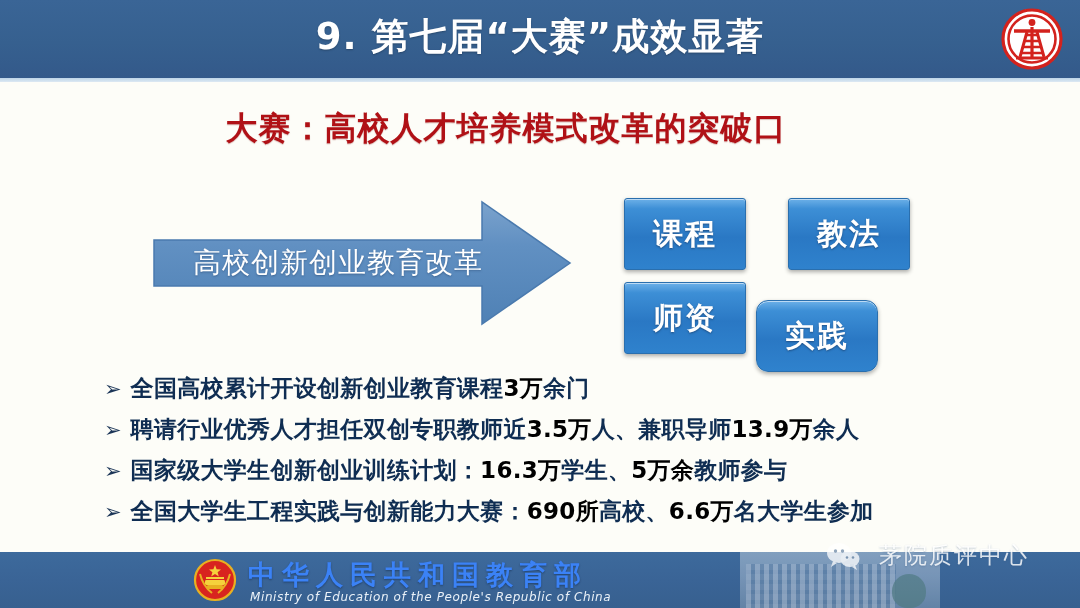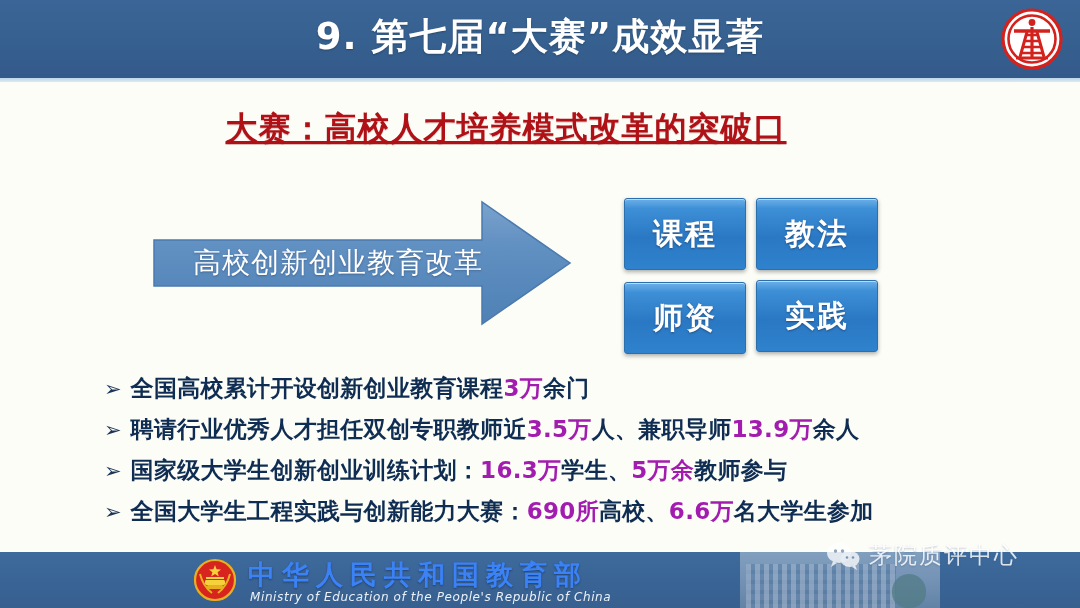--- a/index.html
+++ b/index.html
@@ -55,21 +55,20 @@
     position: absolute;
     left: 0; top: 107px;
     width: 1012px;
     text-align: center;
     color: #b01116;
     font-size: 32px;
     font-weight: bold;
     letter-spacing: 1px;
     white-space: nowrap;
     text-shadow: 0 1px 1px rgba(120,0,0,0.25);
-    text-decoration: underline;
   }
 
   
   .arrow-wrap {
     position: absolute;
     left: 152px; top: 196px;
     width: 422px; height: 134px;
   }
   .arrow-label {
     position: absolute;
@@ -96,23 +95,23 @@
     justify-content: center;
   }
   .box span {
     color: #ffffff;
     font-size: 30px;
     font-weight: bold;
     letter-spacing: 2px;
     text-shadow: 0 1px 2px rgba(20,50,90,0.6);
   }
   #box-kecheng { left: 624px; top: 198px; width: 120px; height: 70px; }
-  #box-jiaofa  { left: 756px; top: 198px; width: 120px; height: 70px; }
+  #box-jiaofa  { left: 788px; top: 198px; width: 120px; height: 70px; }
   #box-shizi   { left: 624px; top: 282px; width: 120px; height: 70px; }
-  #box-shijian { left: 756px; top: 280px; width: 120px; height: 70px; }
+  #box-shijian { left: 756px; top: 300px; width: 120px; height: 70px; border-radius: 12px; }
 
   
   .bullets {
     position: absolute;
     left: 104px; top: 373px;
     width: 930px;
   }
   .bullet {
     display: flex;
     align-items: baseline;
@@ -126,21 +125,21 @@
     margin-right: 9px;
     line-height: 1;
   }
   .bullet-text {
     color: #0f2d52;
     font-size: 23px;
     font-weight: bold;
     letter-spacing: 0.3px;
   }
   .bullet-text .hl {
-    color: #a21caf;
+    color: #000000;
   }
 
   
   .footer {
     position: absolute;
     left: 0; top: 552px;
     width: 1080px;
     height: 56px;
     background: linear-gradient(180deg, #3d6a9c 0%, #3a6496 50%, #37608f 100%);
     overflow: hidden;
@@ -192,21 +191,21 @@
     white-space: nowrap;
     font-style: italic;
   }
 
   
   .watermark {
     position: absolute;
     left: 826px; top: 540px;
     display: flex;
     align-items: center;
-    gap: 9px;
+    gap: 19px;
     opacity: 0.82;
   }
   .watermark-text {
     color: #ffffff;
     font-size: 23px;
     letter-spacing: 2px;
     white-space: nowrap;
     text-shadow: 0 1px 2px rgba(60,90,130,0.45);
   }
 </style>

